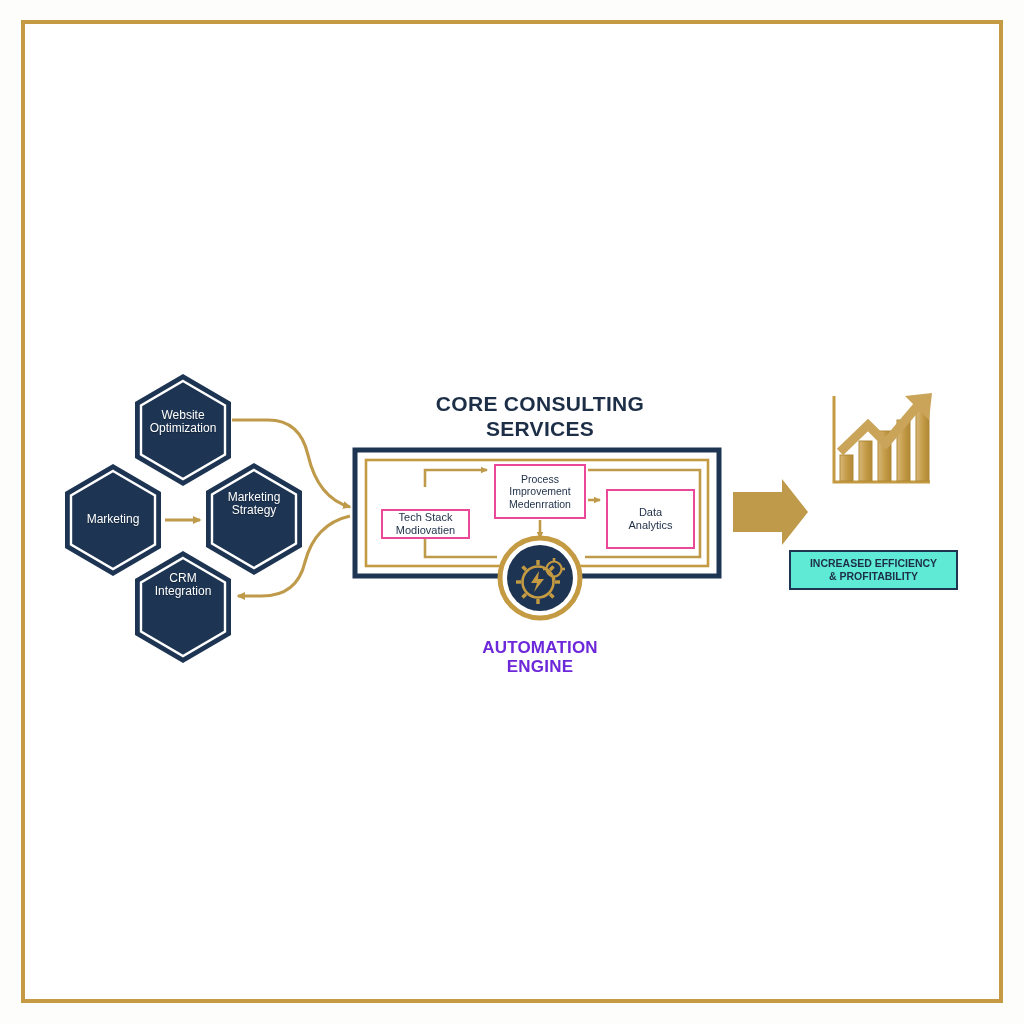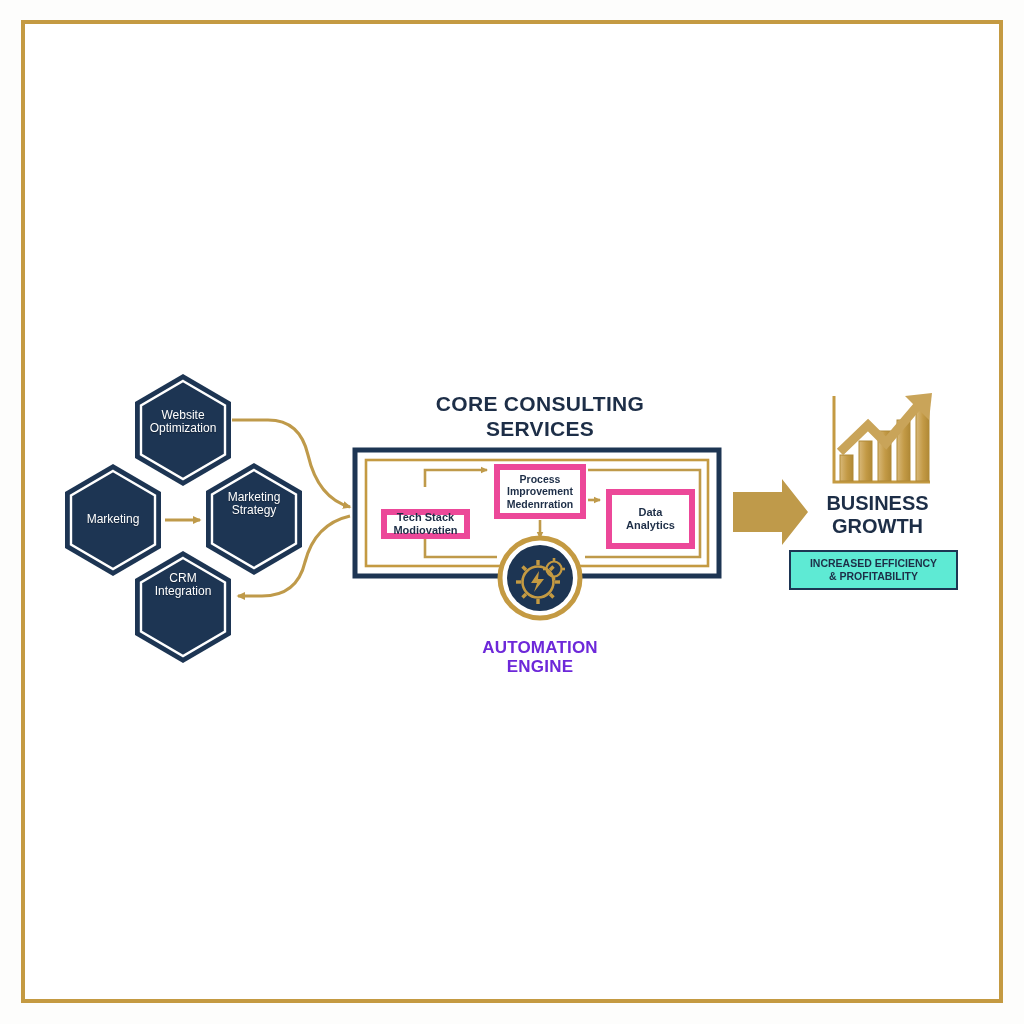--- a/index.html
+++ b/index.html
@@ -60,29 +60,29 @@
     font-weight: bold;
     letter-spacing: 0.3px;
     color: #1d2e47;
     line-height: 1.18;
     white-space: pre-line;
   }
   
   .proc-box {
     position: absolute;
     background: #ffffff;
-    border: 6px solid #ec4899;
+    border: 2px solid #ec4899;
     box-sizing: border-box;
     display: flex;
     align-items: center;
     justify-content: center;
     text-align: center;
     color: #1d2e47;
     font-size: 11px;
-    font-weight: bold;
+    font-weight: normal;
     line-height: 1.2;
     white-space: pre-line;
   }
   #proc-tech   { left: 381px; top: 509px; width: 89px;  height: 30px; }
   #proc-improve{ left: 494px; top: 464px; width: 92px;  height: 55px; font-size: 10.5px;}
   #proc-data   { left: 606px; top: 489px; width: 89px;  height: 60px; }
 
   
   #engine-label {
     position: absolute;
@@ -265,18 +265,16 @@
 Modiovatien</div>
   <div class="proc-box" id="proc-improve">Process
 Improvement
 Medenrration</div>
   <div class="proc-box" id="proc-data">Data
 Analytics</div>
 
   <div id="engine-label">AUTOMATION
 ENGINE</div>
 
-  <div id="growth-title">BUSINESS
-GROWTH</div>
   <div id="growth-sub">INCREASED EFFICIENCY
 &amp; PROFITABILITY</div>
 
 </div>
 
 </body></html>

